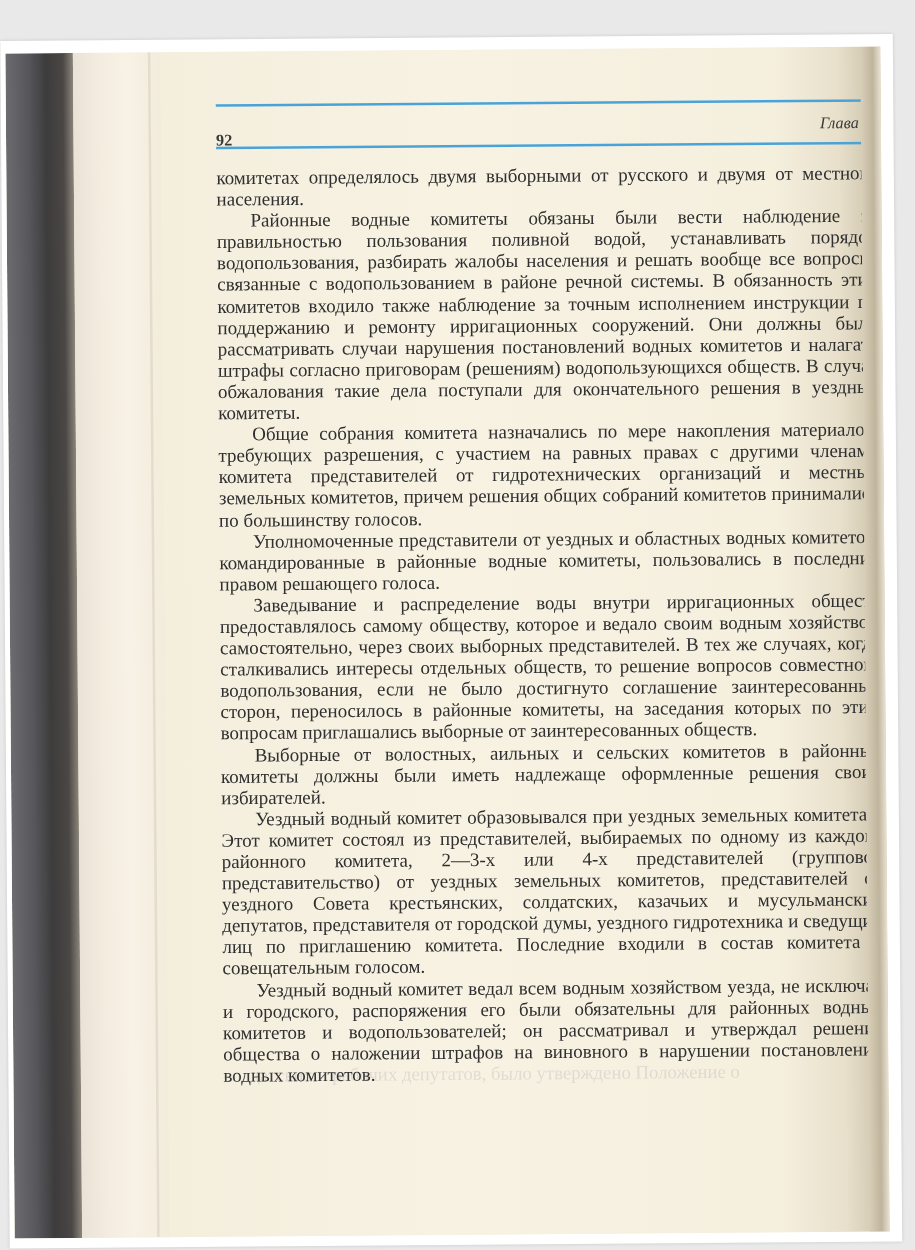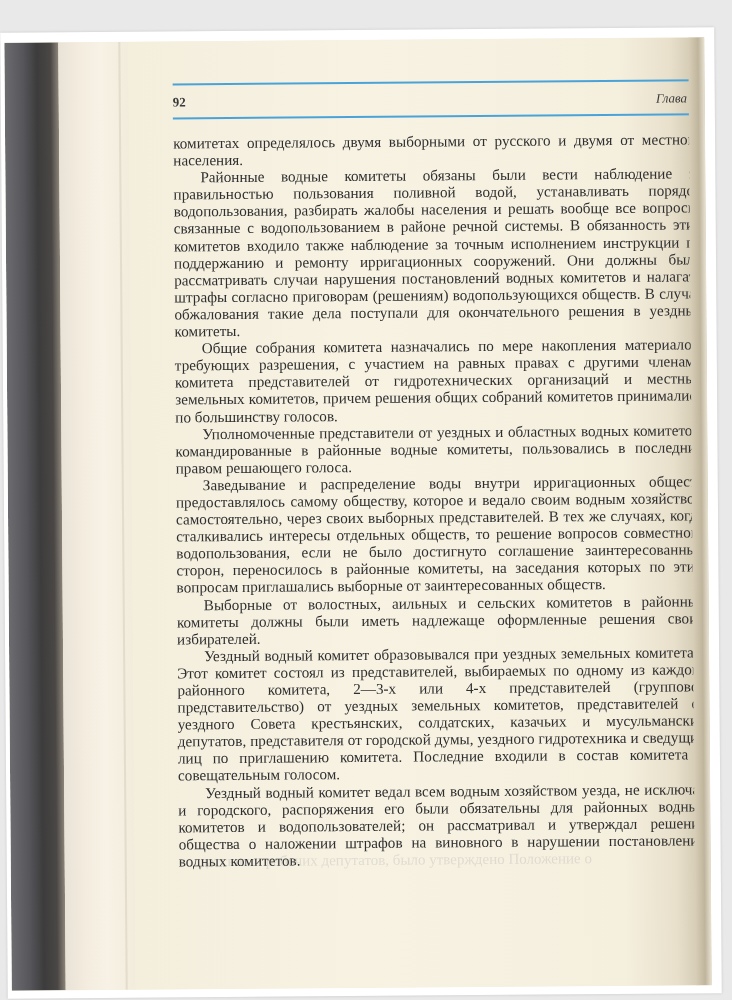--- a/index.html
+++ b/index.html
@@ -47,21 +47,21 @@
       position: absolute; left: 44px; right: 6px; top: 42px; height: 42px;
       font-family: "Liberation Serif", serif;
     }
     .rule {
       position: absolute; left: 0; right: 0; height: 2px;
       background: #4aa3d8;
     }
     .rule.top { top: 0; }
     .rule.bottom { top: 34px; }
     .page-num {
-      position: absolute; left: 0; top: 11px;
+      position: absolute; left: 0; top: 21px;
       font-size: 13px; font-weight: bold; color: #3a3a3a;
     }
     .chapter {
       position: absolute; right: 2px; top: 11px;
       font-size: 13px; font-style: italic; color: #3a3a3a;
     }
     .body-text {
       position: absolute; left: 44px; top: 93px; width: 528px;
       font-family: "Liberation Serif", serif;
       font-size: 15.2px; line-height: 17.1px;

